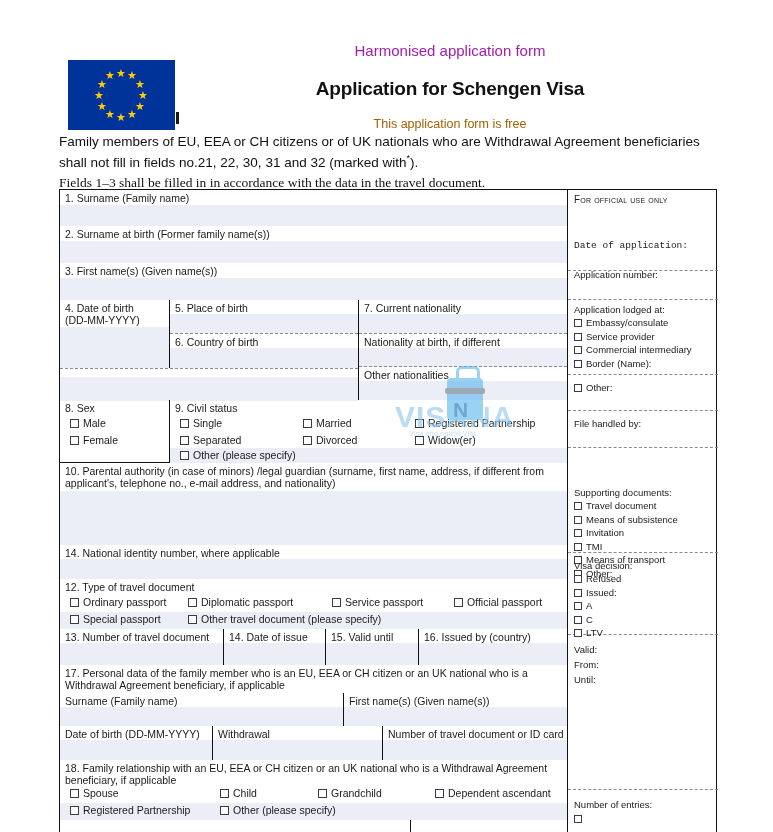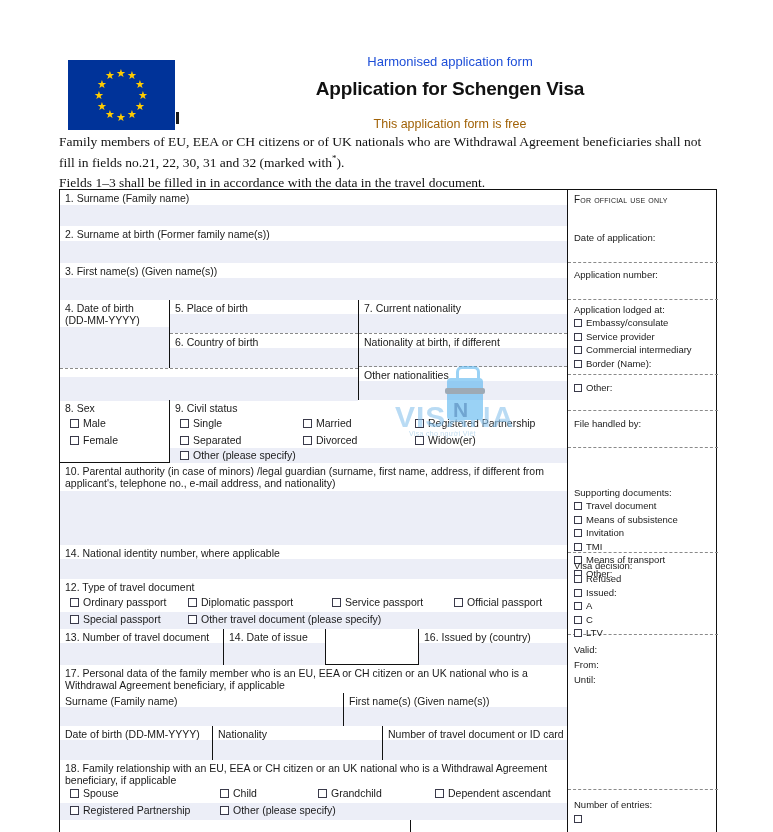--- a/index.html
+++ b/index.html
@@ -10,30 +10,30 @@
     -webkit-font-smoothing:antialiased;
   }
   .page{position:absolute;left:0;top:0;width:773px;height:832px;}
 
   
   .header{position:absolute;left:0;top:22px;width:773px;height:100px;}
   .flag{position:absolute;left:68px;top:38px;width:107px;height:70px;background:#003399;}
   .flag .star{position:absolute;color:#FFCC00;font-size:11px;line-height:11px;}
   .flag-tick{position:absolute;left:176px;top:90px;width:3px;height:12px;background:#1a1a1a;}
 
-  .h-sub1{position:absolute;left:190px;top:32px;width:520px;text-align:center;
-          font-size:13px;color:#1d4ed8;}
+  .h-sub1{position:absolute;left:190px;top:20px;width:520px;text-align:center;
+          font-size:15px;color:#a21caf;}
   .h-title{position:absolute;left:190px;top:56px;width:520px;text-align:center;
           font-size:19px;font-weight:bold;letter-spacing:-0.2px;color:#111;}
   .h-sub2{position:absolute;left:190px;top:95px;width:520px;text-align:center;
           font-size:12.5px;color:#a16207;}
 
   
   .intro{position:absolute;left:59px;top:133px;width:660px;
-         font-family:Liberation Serif, serif;font-size:13.5px;line-height:17px;color:#111;}
+         font-family:Liberation Sans, sans-serif;font-size:13.5px;line-height:17px;color:#111;}
   .intro2{position:absolute;left:59px;top:174px;width:660px;
          font-family:"Liberation Serif", serif;font-size:13.5px;line-height:17px;color:#111;}
   .sup{font-size:9px;vertical-align:super;}
 
   
   .form{position:absolute;left:59px;top:189px;width:658px;height:645px;
         border:1.3px solid #111;box-sizing:border-box;}
   .leftcol{position:absolute;left:0;top:0;width:508px;height:100%;
            border-right:1.3px solid #111;box-sizing:border-box;}
   .rightcol{position:absolute;left:508px;top:0;width:150px;height:100%;box-sizing:border-box;}
@@ -246,20 +246,24 @@
         <div class="vsolid" style="left:265px;top:0;height:36px;"></div>
         <div class="vsolid" style="left:358px;top:0;height:36px;"></div>
         <div style="position:absolute;left:0;top:0;width:163px;height:36px;">
           <div class="lab">13. Number of travel document</div>
           <div class="fill" style="position:absolute;left:0;right:0;top:14px;height:22px;"></div>
         </div>
         <div style="position:absolute;left:164px;top:0;width:101px;height:36px;">
           <div class="lab">14. Date of issue</div>
           <div class="fill" style="position:absolute;left:0;right:0;top:14px;height:22px;"></div>
         </div>
+        <div style="position:absolute;left:266px;top:0;width:92px;height:36px;">
+          <div class="lab">15. Valid until</div>
+          <div class="fill" style="position:absolute;left:0;right:0;top:14px;height:22px;"></div>
+        </div>
         <div style="position:absolute;left:359px;top:0;right:0;height:36px;">
           <div class="lab">16. Issued by (country)</div>
           <div class="fill" style="position:absolute;left:0;right:0;top:14px;height:22px;"></div>
         </div>
       </div>
 
       <div class="blk" style="top:475px;height:28px;">
         <div class="lab wrap" style="line-height:12px;">17. Personal data of the family member who is an EU, EEA or CH citizen or an UK national who is a Withdrawal Agreement beneficiary, if applicable</div>
       </div>
 
@@ -276,21 +280,21 @@
       </div>
 
       <div class="blk bsolid" style="top:536px;height:34px;">
         <div class="vsolid" style="left:152px;top:0;height:34px;"></div>
         <div class="vsolid" style="left:322px;top:0;height:34px;"></div>
         <div style="position:absolute;left:0;top:0;width:152px;height:34px;">
           <div class="lab">Date of birth (DD-MM-YYYY)</div>
           <div class="fill" style="position:absolute;left:0;right:0;top:14px;height:20px;"></div>
         </div>
         <div style="position:absolute;left:153px;top:0;width:169px;height:34px;">
-          <div class="lab">Nationality</div>
+          <div class="lab">Withdrawal</div>
           <div class="fill" style="position:absolute;left:0;right:0;top:14px;height:20px;"></div>
         </div>
         <div style="position:absolute;left:323px;top:0;right:0;height:46px;">
           <div class="lab">Number of travel document or ID card</div>
           <div class="fill" style="position:absolute;left:0;right:0;top:14px;height:20px;"></div>
         </div>
       </div>
 
       <div class="blk bsolid" style="top:570px;height:60px;">
         <div class="lab wrap" style="line-height:12px;">18. Family relationship with an EU, EEA or CH citizen or an UK national who is a Withdrawal Agreement beneficiary, if applicable</div>
@@ -320,21 +324,21 @@
       </div>
 
     </div>
 
     <div class="rightcol">
 
       <div class="rblk" style="top:0;height:36px;">
         <div class="rlab officialcaps" style="padding-top:3px;">For official use only</div>
       </div>
 
-      <div class="rblk" style="top:36px;height:37px;border-bottom:1px dashed #8a8a8a;">
+      <div class="rblk" style="top:44px;height:37px;border-bottom:1px dashed #8a8a8a;font-family:Liberation Mono, monospace;">
         <div class="rlab" style="padding-top:5px;">Date of application:</div>
       </div>
 
       <div class="rblk" style="top:73px;height:37px;border-bottom:1px dashed #8a8a8a;">
         <div class="rlab" style="padding-top:5px;">Application number:</div>
       </div>
 
       <div class="rblk" style="top:110px;height:75px;border-bottom:1px dashed #8a8a8a;">
         <div class="rlab" style="padding-top:3px;">Application lodged at:</div>
         <div class="rcbrow">

